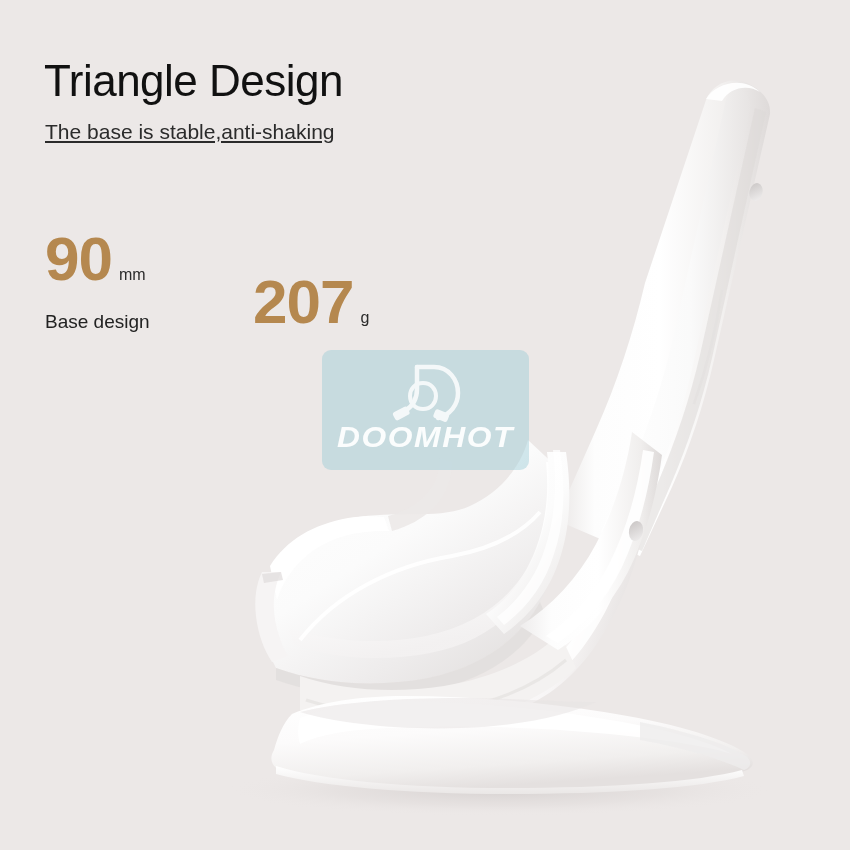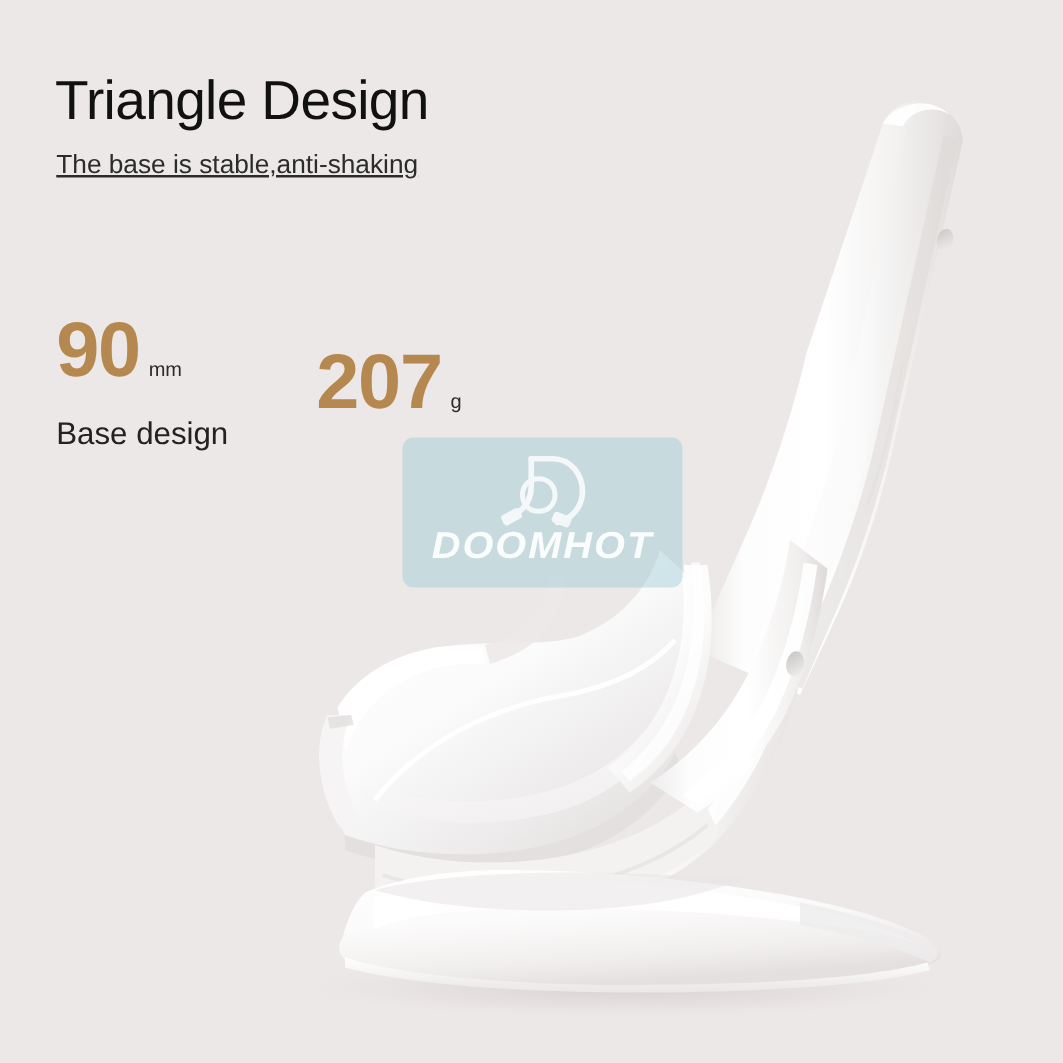--- a/index.html
+++ b/index.html
@@ -29,50 +29,50 @@
     position:absolute;left:45px;top:120px;
     font-size:21px;font-weight:400;
     color:#2b2b2b;
     white-space:nowrap;
     text-decoration:underline;
   }
 
   
   .stats{
     position:absolute;left:45px;top:228px;
-    display:flex;align-items:center;margin-top:22px;
+    display:flex;align-items:flex-end;
   }
   .stat{position:relative;}
   .stat.first{width:208px;}
   .stat-row{
     display:flex;align-items:baseline;
   }
   .stat-num{
     font-size:62px;font-weight:700;
     color:#b5884f;
     letter-spacing:-1px;
     line-height:1;
   }
   .stat-unit{
     font-size:16px;font-weight:400;
     color:#2b2b2b;
     margin-left:7px;
     line-height:1;
   }
   .stat-label{
     margin-top:21px;
-    font-size:25px;font-weight:400;
+    font-size:19px;font-weight:400;
     color:#222222;
     white-space:nowrap;
   }
 
   
   .watermark{
     position:absolute;left:322px;top:350px;
-    width:224px;height:120px;
+    width:207px;height:120px;
     background:rgba(148,200,211,0.42);
     border-radius:9px;
     overflow:hidden;
     z-index:4;
   }
   .wm-logo{
     position:absolute;left:50%;top:9px;
     transform:translateX(-50%);
     width:78px;height:66px;
     opacity:0.80;

